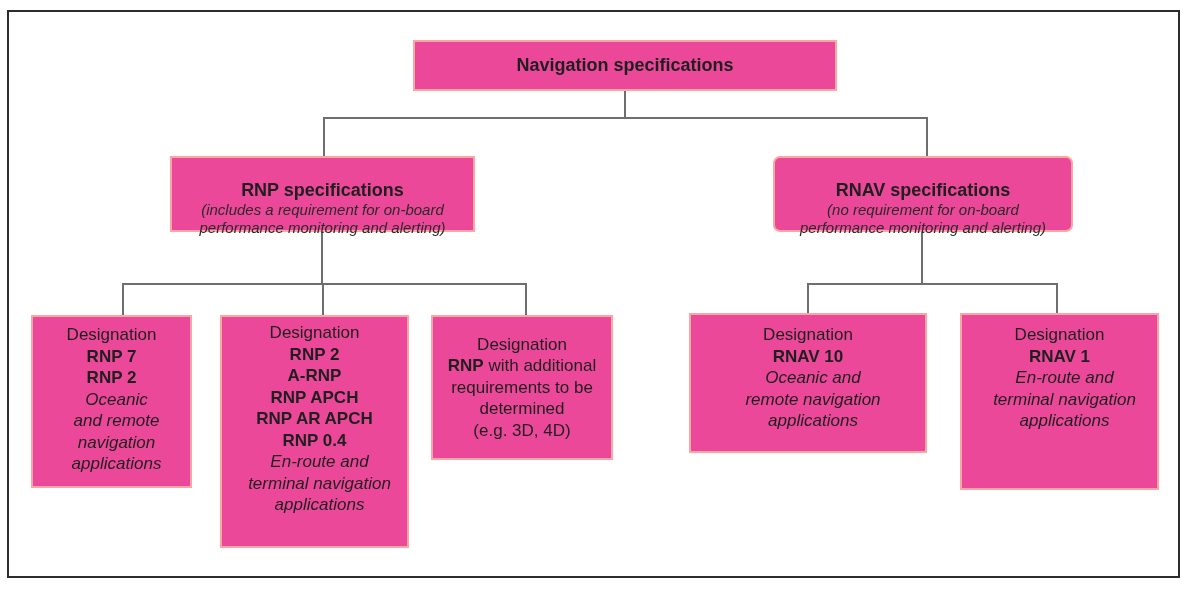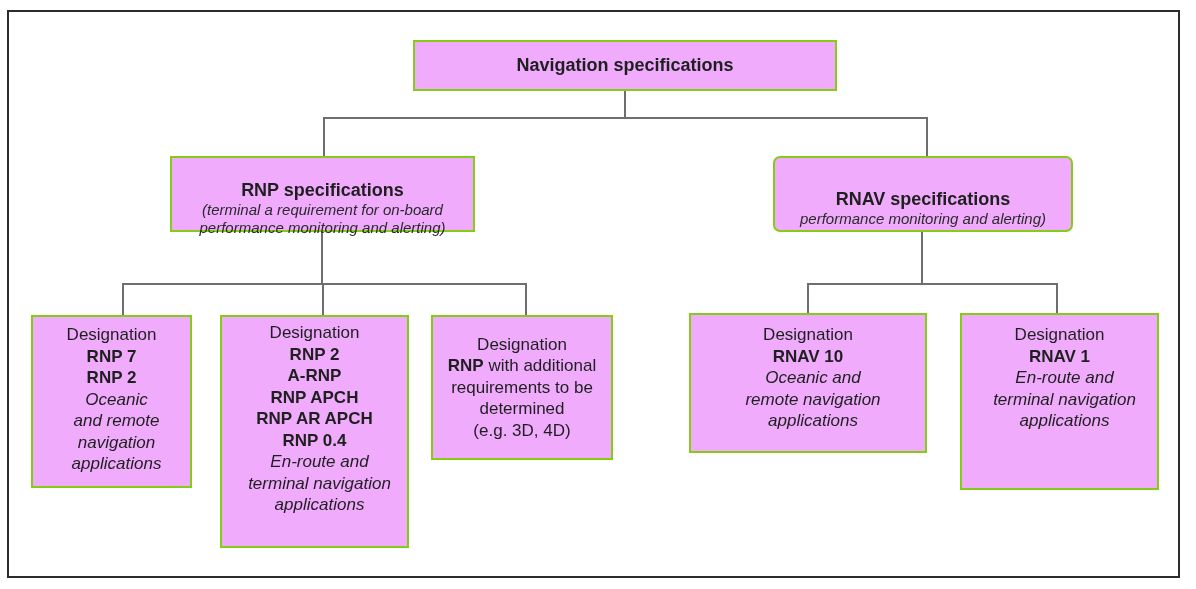--- a/index.html
+++ b/index.html
@@ -14,22 +14,22 @@
   }
   .frame {
     position: absolute;
     left: 7px; top: 10px;
     width: 1169px; height: 564px;
     border: 2px solid #2c2c2c;
     background: #ffffff;
   }
   .box {
     position: absolute;
-    background: #f0abfc;
-    border: 2px solid #84cc16;
+    background: #ec4899;
+    border: 2px solid #fca5a5;
     box-sizing: content-box;
     text-align: center;
   }
   .node-root {
     left: 413px; top: 40px; width: 420px; height: 47px;
     display: flex; align-items: center; justify-content: center;
   }
   .node-branch {
     display: flex; flex-direction: column;
     align-items: center; justify-content: center;
@@ -76,26 +76,27 @@
   <div class="connector" style="left:807px; top:283px; width:251px; height:2px;"></div>
   <div class="connector" style="left:807px; top:283px; width:2px;   height:32px;"></div>
   <div class="connector" style="left:1056px;top:283px; width:2px;   height:32px;"></div>
 
   <div class="box node-root">
     <span class="title-main">Navigation specifications</span>
   </div>
 
   <div class="box node-branch node-rnp">
     <span class="branch-title">RNP specifications</span>
-    <span class="branch-sub">(terminal a requirement for on-board</span>
+    <span class="branch-sub">(includes a requirement for on-board</span>
     <span class="branch-sub">performance monitoring and alerting)</span>
   </div>
 
   <div class="box node-branch node-rnav">
     <span class="branch-title">RNAV specifications</span>
+    <span class="branch-sub">(no requirement for on-board</span>
     <span class="branch-sub">performance monitoring and alerting)</span>
   </div>
 
   <div class="box leaf leaf-1">
     <span class="line">Designation</span>
     <span class="line b">RNP 7</span>
     <span class="line b">RNP 2</span>
     <span class="line i">Oceanic</span>
     <span class="line i">and remote</span>
     <span class="line i">navigation</span>

